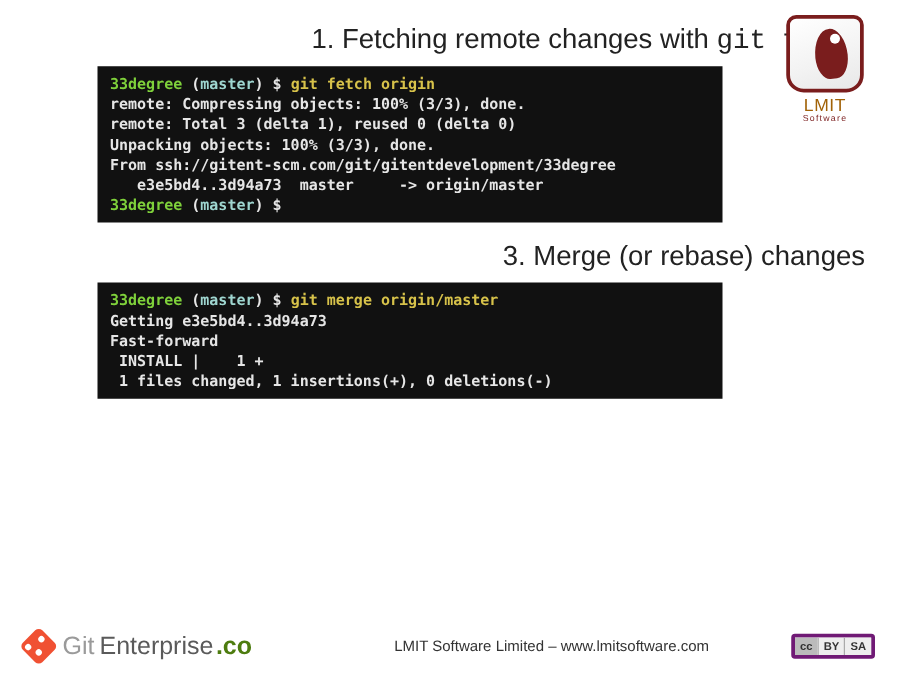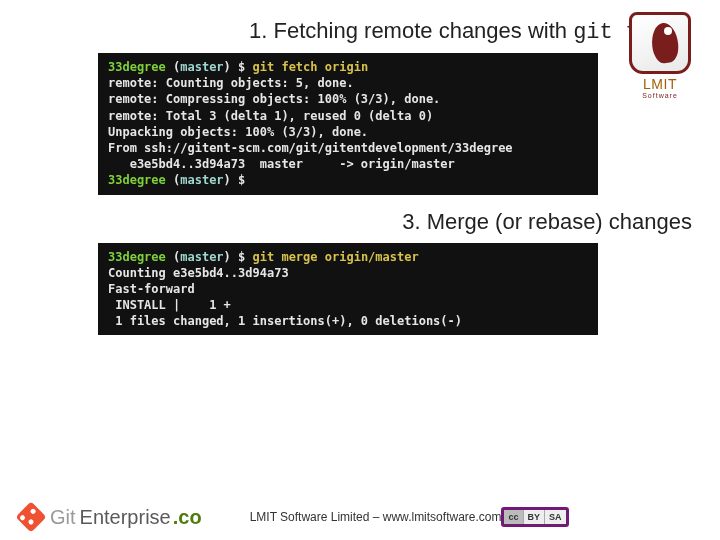--- a/index.html
+++ b/index.html
@@ -92,21 +92,21 @@
     font-size: 22px;
     margin-left: 2px;
     margin-bottom: 8px;
     text-align: right;
   }
   .mono {
     font-family: "Courier New", monospace;
   }
   .terminal {
     background: #111;
-    margin-left: 70px;
+    margin-left: 50px;
     width: 500px;
     padding: 6px 10px;
     font-family: "DejaVu Sans Mono","Courier New",monospace;
     font-size: 12px;
     line-height: 1.35;
     color: #ddd;
     font-weight: 700;
   }
   .terminal .line { white-space: pre; }
   .c-green  { color: #7fd13b; }
@@ -114,20 +114,21 @@
   .c-cyan   { color: #9fd6d0; }
   .c-white  { color: #e6e6e6; }
 
   .footer {
     position: absolute;
     left: 0; right: 0; bottom: 0;
     height: 48px;
     padding: 6px 20px 4px 20px;
     display: flex;
     align-items: center;
+    justify-content: space-between;
     font-size: 12px;
     color: #444;
   }
   .brand {
     display: flex;
     align-items: center;
     gap: 4px;
   }
   .git-mark {
     width: 22px; height: 22px;
@@ -176,34 +177,33 @@
     <div class="logo-text">LMIT</div>
     <div class="logo-sub">Software</div>
   </div>
 
 
   <div class="content" id="content">
       <div class="item">
         <div class="item-text">1.  Fetching remote changes with <span class="mono">git fetch</span></div>
         <div class="terminal">
           <div class="line"><span class="c-green">33degree</span><span class="c-white"> (</span><span class="c-cyan">master</span><span class="c-white">) $ </span><span class="c-yellow">git fetch origin</span></div>
-          <div class="line"><span class="c-white">remote: Counting objects: 5, done.</span></div>
           <div class="line"><span class="c-white">remote: Compressing objects: 100% (3/3), done.</span></div>
           <div class="line"><span class="c-white">remote: Total 3 (delta 1), reused 0 (delta 0)</span></div>
           <div class="line"><span class="c-white">Unpacking objects: 100% (3/3), done.</span></div>
           <div class="line"><span class="c-white">From ssh://gitent-scm.com/git/gitentdevelopment/33degree</span></div>
           <div class="line"><span class="c-white">   e3e5bd4..3d94a73  master     -&gt; origin/master</span></div>
           <div class="line"><span class="c-green">33degree</span><span class="c-white"> (</span><span class="c-cyan">master</span><span class="c-white">) $ </span></div>
         </div>
       </div>
       <div class="item">
         <div class="item-text">3.  Merge (or rebase) changes</div>
         <div class="terminal">
           <div class="line"><span class="c-green">33degree</span><span class="c-white"> (</span><span class="c-cyan">master</span><span class="c-white">) $ </span><span class="c-yellow">git merge origin/master</span></div>
-          <div class="line"><span class="c-white">Counting e3e5bd4..3d94a73</span></div>
+          <div class="line"><span class="c-white">Getting e3e5bd4..3d94a73</span></div>
           <div class="line"><span class="c-white">Fast-forward</span></div>
           <div class="line"><span class="c-white"> INSTALL |    1 +</span></div>
           <div class="line"><span class="c-white"> 1 files changed, 1 insertions(+), 0 deletions(-)</span></div>
         </div>
       </div>
     </div>
 
   <div class="footer">
     <div class="brand">
       <div class="git-mark"></div>

